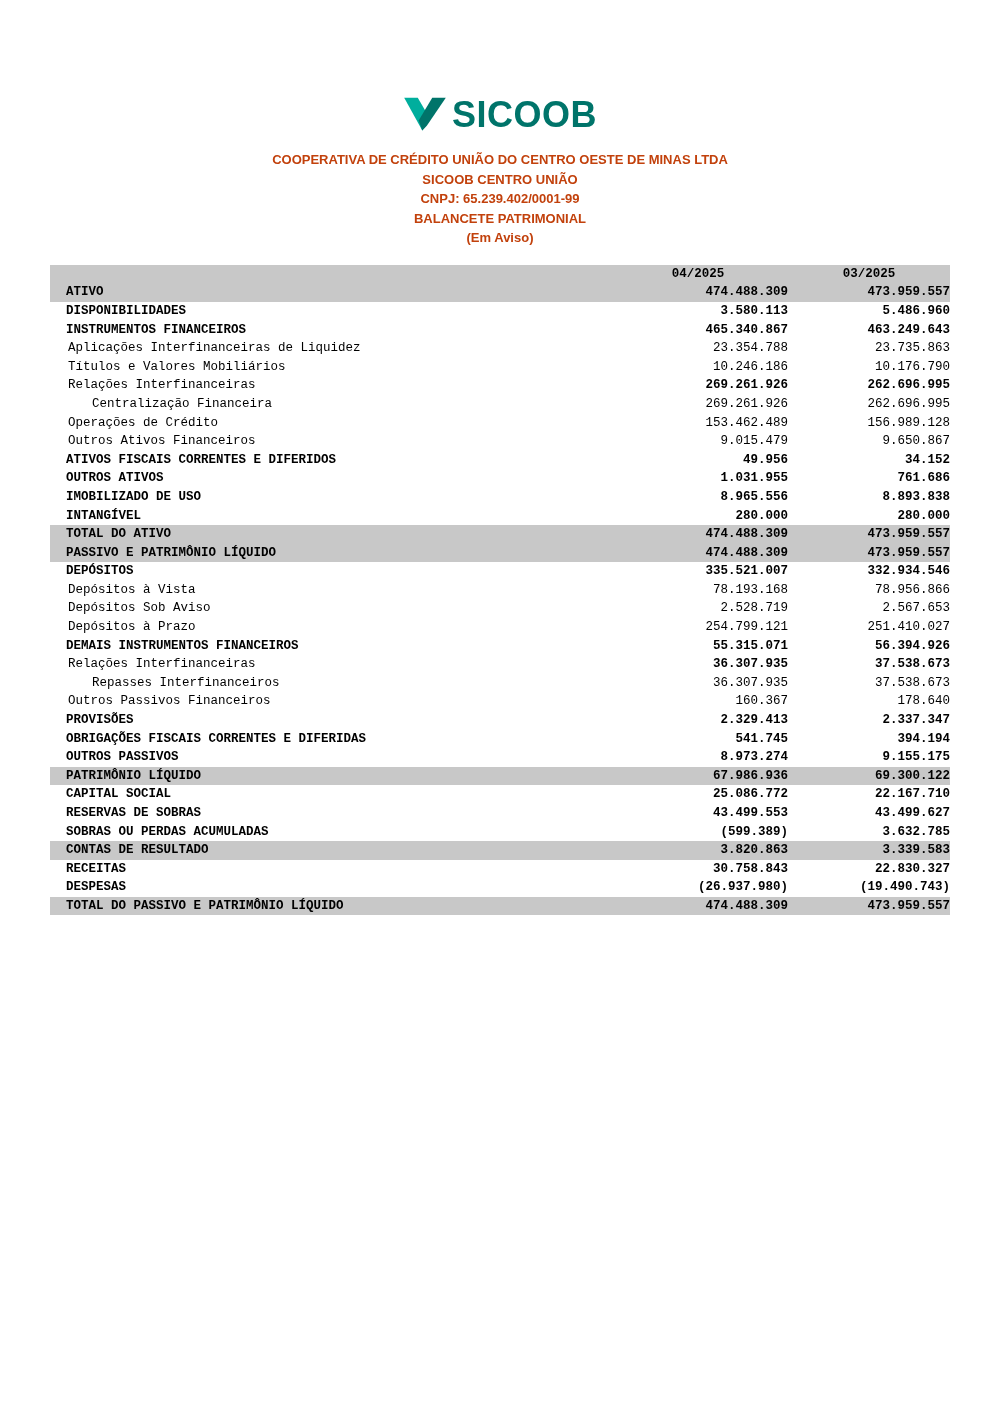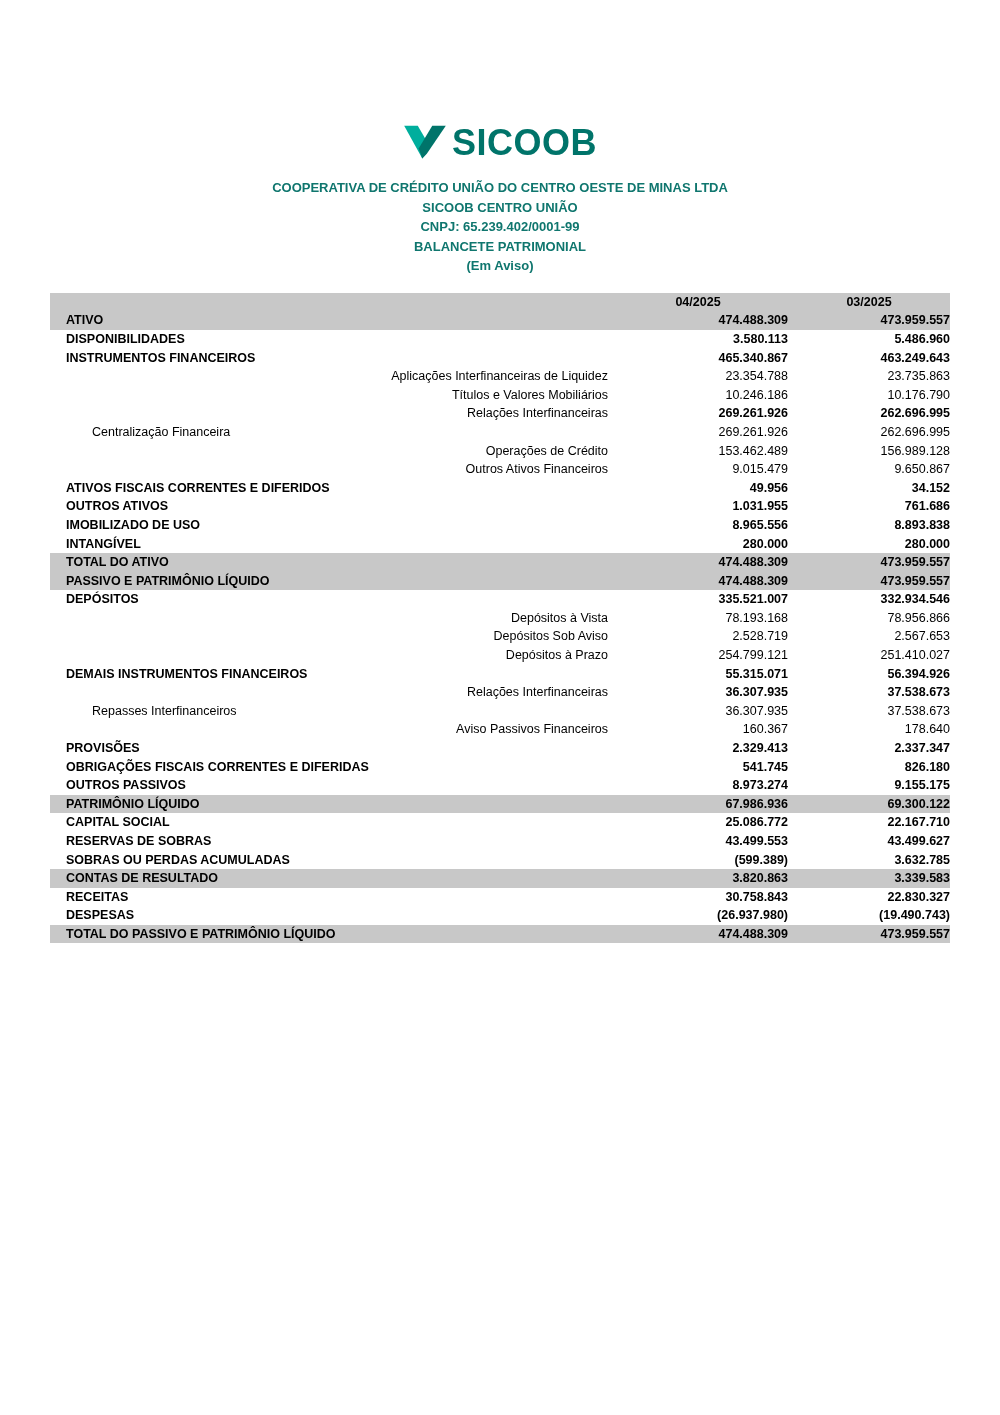--- a/index.html
+++ b/index.html
@@ -12,66 +12,66 @@
   }
   .page { width:1000px; height:1415px; position:relative; }
 
   
   .logo-row {
     padding-top:96px;
     display:flex;
     justify-content:center;
     align-items:center;
     gap:5px;
-    margin-top:28px;
   }
   .logo-mark { display:block; }
   .logo-text {
     font-size:36px;
     font-weight:bold;
     letter-spacing:0.5px;
     line-height:1;
   }
 
   
   .titles {
     margin-top:16px;
     text-align:center;
     font-weight:bold;
     font-size:13px;
     line-height:19.5px;
-    color:#0f766e;
+    color:#c2410c;
   }
 
   
   table.balance {
     width:900px;
     margin:17px auto 0 auto;
     border-collapse:collapse;
     table-layout:fixed;
+    font-family:Liberation Mono, monospace;
   }
   table.balance col.c-label { width:558px; }
   table.balance col.c-v1 { width:180px; }
   table.balance col.c-v2 { width:162px; }
   table.balance td, table.balance th {
     font-size:12.5px;
     height:18.6px;
     padding:0;
     vertical-align:middle;
     white-space:nowrap;
     overflow:hidden;
   }
   tr.hdr td {
     font-weight:bold;
     text-align:center;
   }
   .band td { background:#c8c8c8; }
   td.lbl { text-align:left; }
   td.lbl.ind0 { padding-left:16px; }
-  td.lbl.ind1 { padding-left:18px;text-align:right; }
+  td.lbl.ind1 { padding-left:18px; }
   td.lbl.ind2 { padding-left:42px; }
   td.val { text-align:right; padding-right:6px; }
   .b { font-weight:bold; }
 </style>
 </head>
 <body>
 
 <div class="page">
 
   <div class="logo-row">
@@ -206,33 +206,33 @@
           <td class="lbl ind1">Relações Interfinanceiras</td>
           <td class="val b">36.307.935</td>
           <td class="val b">37.538.673</td>
         </tr>
         <tr>
           <td class="lbl ind2">Repasses Interfinanceiros</td>
           <td class="val">36.307.935</td>
           <td class="val">37.538.673</td>
         </tr>
         <tr>
-          <td class="lbl ind1">Aviso Passivos Financeiros</td>
+          <td class="lbl ind1">Outros Passivos Financeiros</td>
           <td class="val">160.367</td>
           <td class="val">178.640</td>
         </tr>
         <tr>
           <td class="lbl ind0 b">PROVISÕES</td>
           <td class="val b">2.329.413</td>
           <td class="val b">2.337.347</td>
         </tr>
         <tr>
           <td class="lbl ind0 b">OBRIGAÇÕES FISCAIS CORRENTES E DIFERIDAS</td>
           <td class="val b">541.745</td>
-          <td class="val b">826.180</td>
+          <td class="val b">394.194</td>
         </tr>
         <tr>
           <td class="lbl ind0 b">OUTROS PASSIVOS</td>
           <td class="val b">8.973.274</td>
           <td class="val b">9.155.175</td>
         </tr>
         <tr class="band">
           <td class="lbl ind0 b">PATRIMÔNIO LÍQUIDO</td>
           <td class="val b">67.986.936</td>
           <td class="val b">69.300.122</td>

